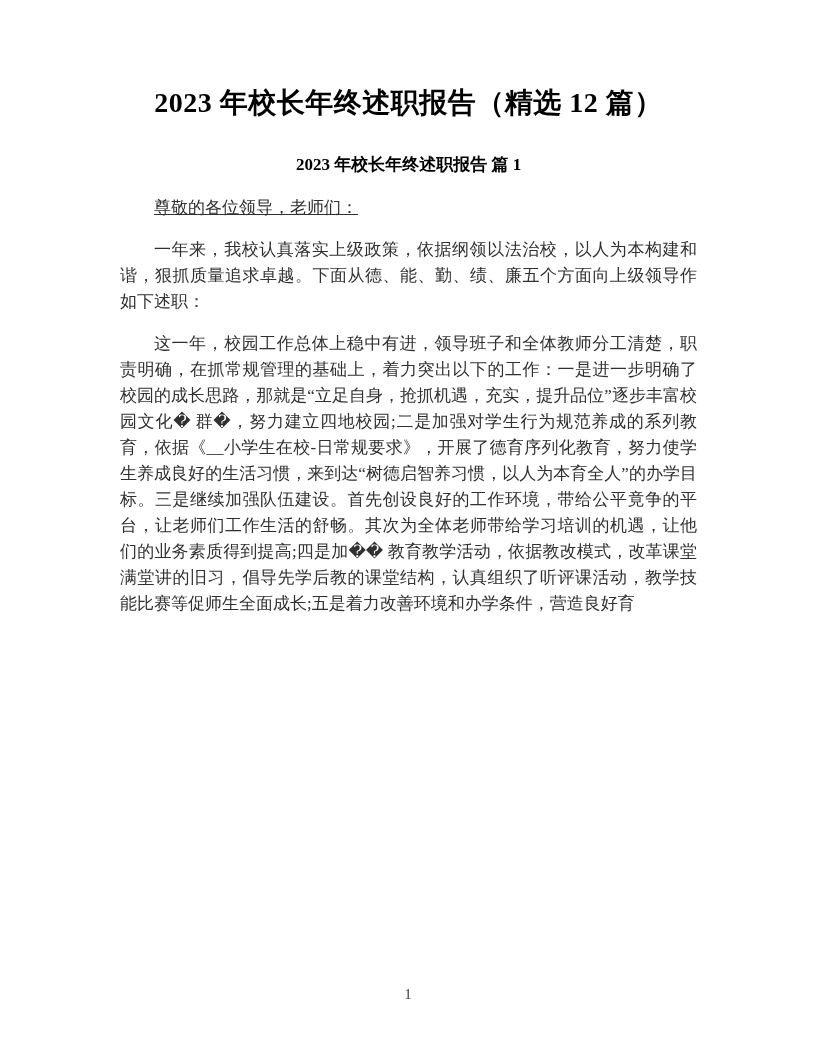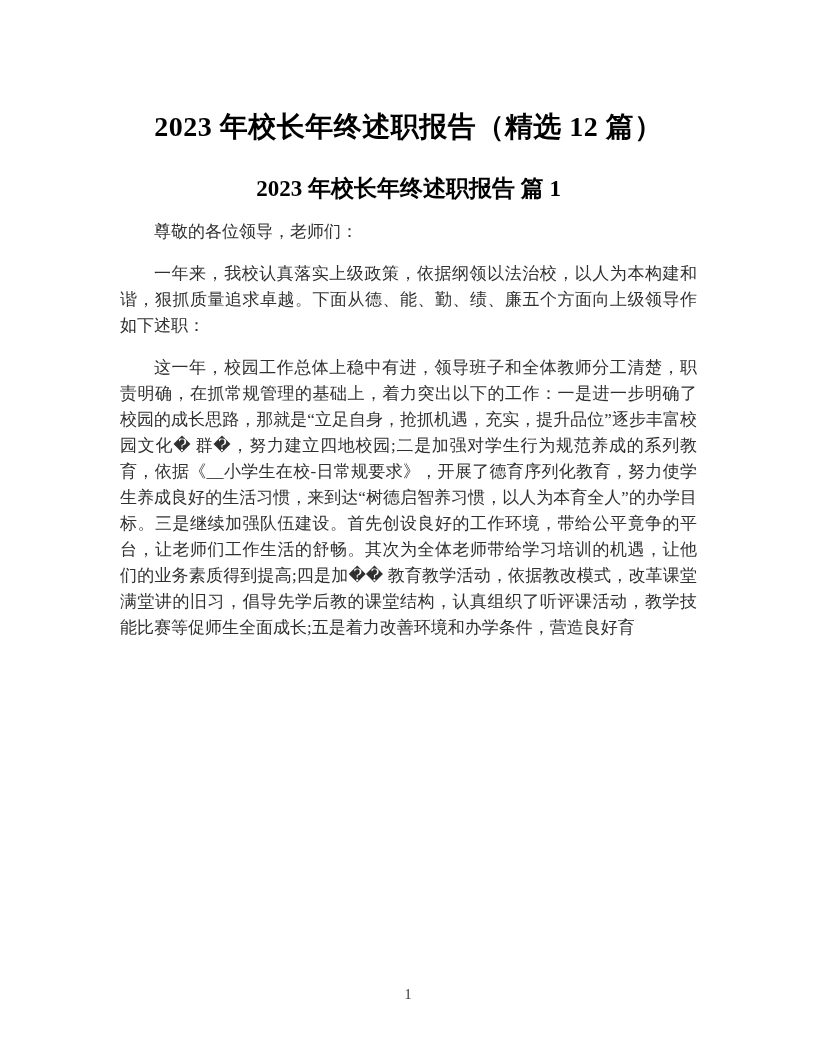--- a/index.html
+++ b/index.html
@@ -10,48 +10,49 @@
   .page {
     position: relative;
     width: 816px;
     height: 1056px;
     background: #ffffff;
     overflow: hidden;
     font-family: "Liberation Serif", "DejaVu Serif", serif;
     color: #2b2b2b;
   }
   .content {
-    padding: 112px 119px 0 120px;
+    padding: 88px 119px 0 120px;
   }
   .doc-title {
     margin: 0;
     font-size: 28px;
     line-height: 30px;
     font-weight: bold;
     text-align: center;
     color: #000000;
     letter-spacing: 0.5px;
   }
   .section-heading {
     margin: 33px 0 4px 0;
-    font-size: 23px;
+    font-size: 17px;
     line-height: 28px;
     font-weight: bold;
     text-align: center;
     color: #000000;
   }
   .body-text p {
     margin: 16px 0;
     font-size: 17px;
     line-height: 26px;
     text-indent: 2em;
     text-align: justify;
     color: #303030;
   }
   .body-text p.first {
+    text-decoration: underline;
   }
   .page-number {
     position: absolute;
     left: 0;
     right: 0;
     bottom: 52px;
     text-align: center;
     font-size: 14px;
     line-height: 18px;
     color: #333333;

